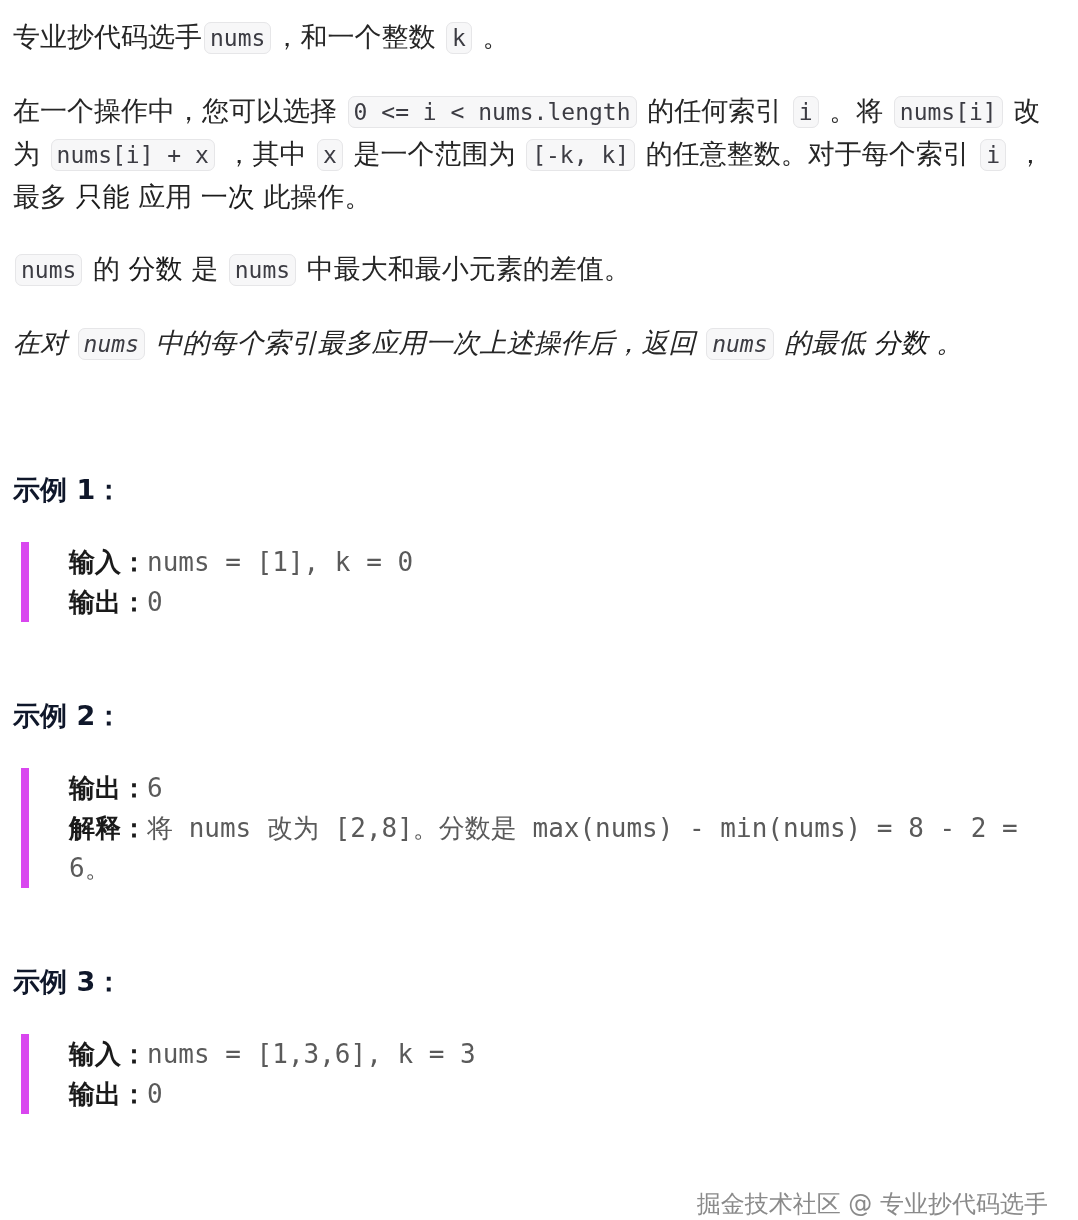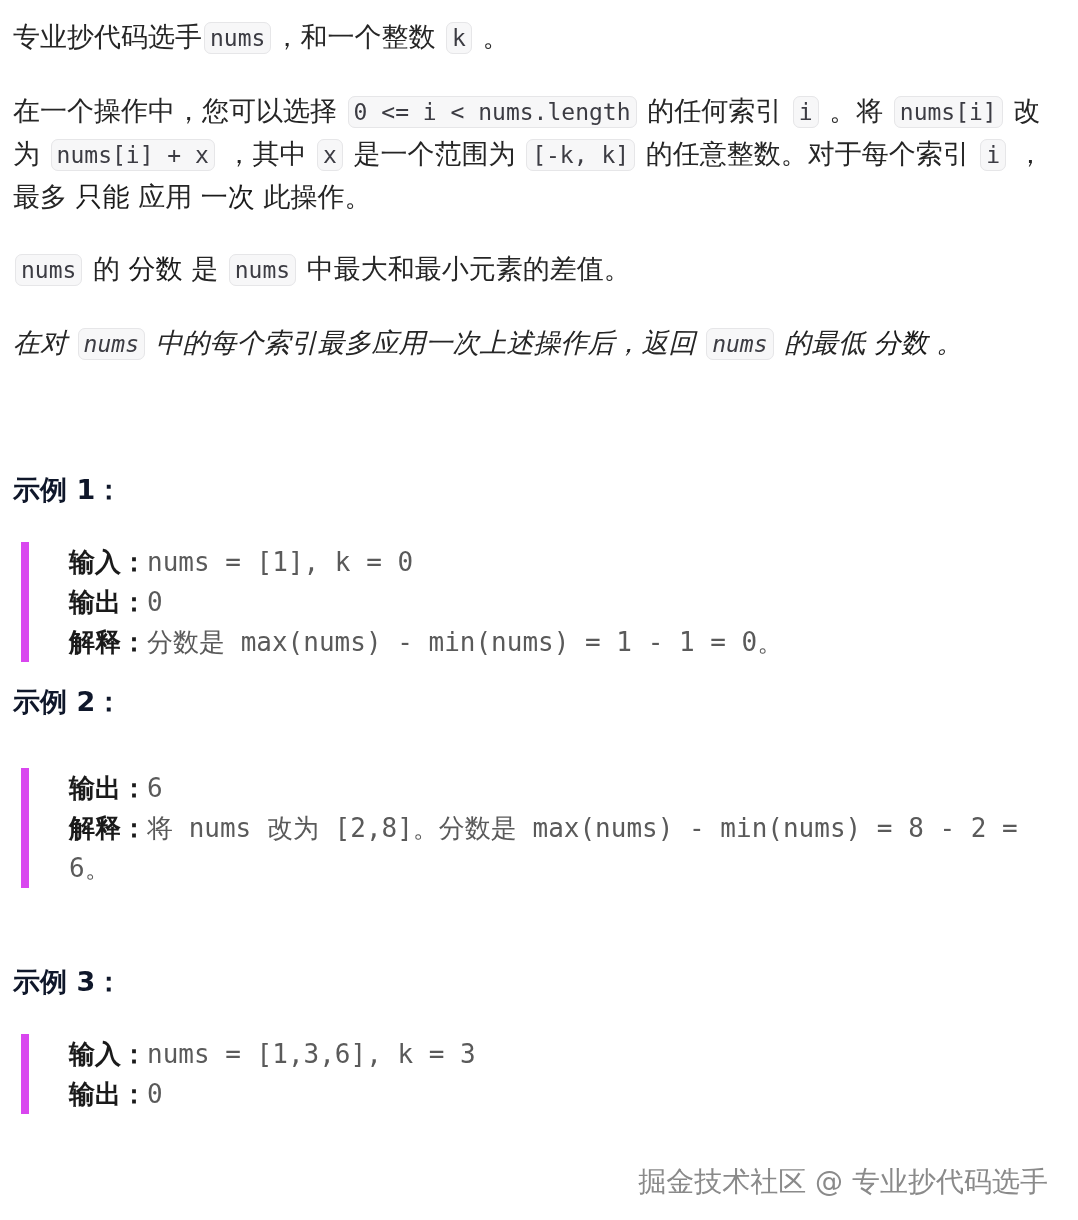--- a/index.html
+++ b/index.html
@@ -24,22 +24,22 @@
   b { font-weight: normal; color: #1a1a1a; }
   h3 { margin: 0; font-size: 27px; font-weight: bold; color: #0f172a; position: absolute; left: 0; }
   .ex { position: absolute; left: 0; border-left: 8px solid #d946ef; padding-left: 40px; width: 1000px; margin-left: 8px; }
   .ex .line {
     line-height: 40px;
     font-family: "DejaVu Sans Mono", "Liberation Mono", monospace;
     font-size: 26px; color: #5a5a5a;
   }
   .ex .lbl { font-family: "DejaVu Sans", sans-serif; font-weight: bold; color: #1a1a1a; font-size: 26px; }
   .watermark {
-    position: absolute; right: 30px; top: 1163px;
-    font-size: 28px; color: #8a8a8a; font-family: "DejaVu Sans", sans-serif;
+    position: absolute; right: 30px; top: 1188px;
+    font-size: 24px; color: #8a8a8a; font-family: "DejaVu Sans", sans-serif;
   }
 </style>
 </head>
 <body>
 
 <div class="content">
   <p class="p1">
     <span>专业抄代码选手</span><code>nums</code><span>，和一个整数</span> <code>k</code> <span>。</span>
   </p>
   <p class="p2">
@@ -49,24 +49,23 @@
     <code>nums</code> <span>的</span> <b>分数</b> <span>是</span> <code>nums</code> <span>中最大和最小元素的差值。</span>
   </p>
   <p class="p4">
     <span>在对</span> <code>nums</code> <span>中的每个索引最多应用一次上述操作后，返回</span> <code>nums</code> <span>的最低</span> <b>分数</b> <span>。</span>
   </p>
 
   <h3 style="top:472px">示例 1：</h3>
   <div class="ex" style="top:542px">
     <div class="line"><span class="lbl">输入：</span><span>nums = [1], k = 0</span></div>
     <div class="line"><span class="lbl">输出：</span><span>0</span></div>
-    <div class="line"><span class="lbl">解释：</span><span>分数是 max(nums) - min(nums) = 1 - 1 = 0。</span></div>
   </div>
 
-  <h3 style="top:684px">示例 2：</h3>
+  <h3 style="top:698px">示例 2：</h3>
   <div class="ex" style="top:768px">
     <div class="line"><span class="lbl">输出：</span><span>6</span></div>
     <div class="line"><span class="lbl">解释：</span><span>将 nums 改为 [2,8]。分数是 max(nums) - min(nums) = 8 - 2 = 6。</span></div>
   </div>
 
   <h3 style="top:964px">示例 3：</h3>
   <div class="ex" style="top:1034px">
     <div class="line"><span class="lbl">输入：</span><span>nums = [1,3,6], k = 3</span></div>
     <div class="line"><span class="lbl">输出：</span><span>0</span></div>
   </div>

